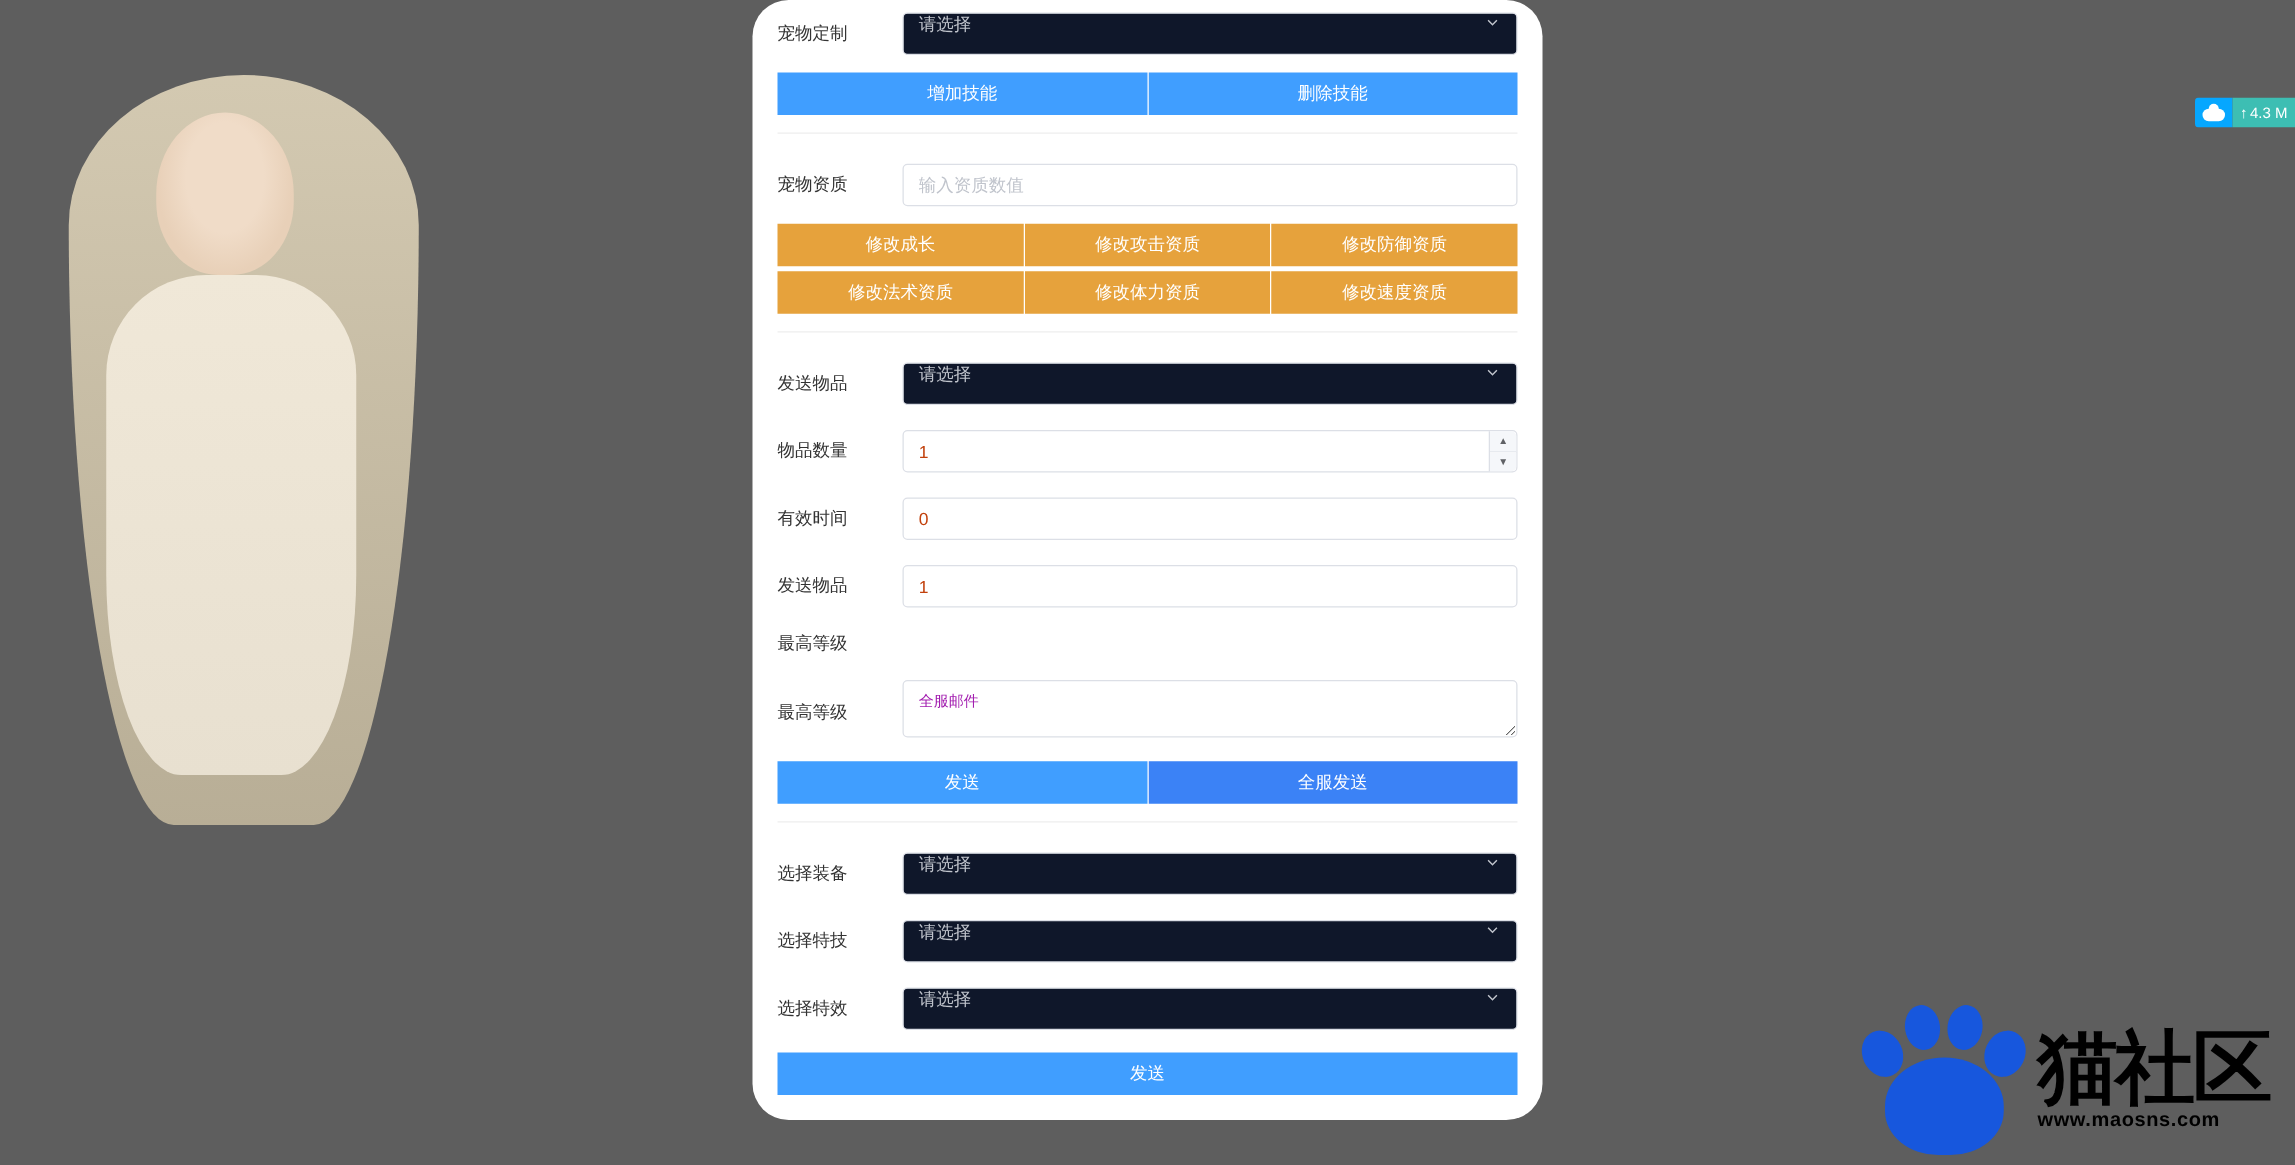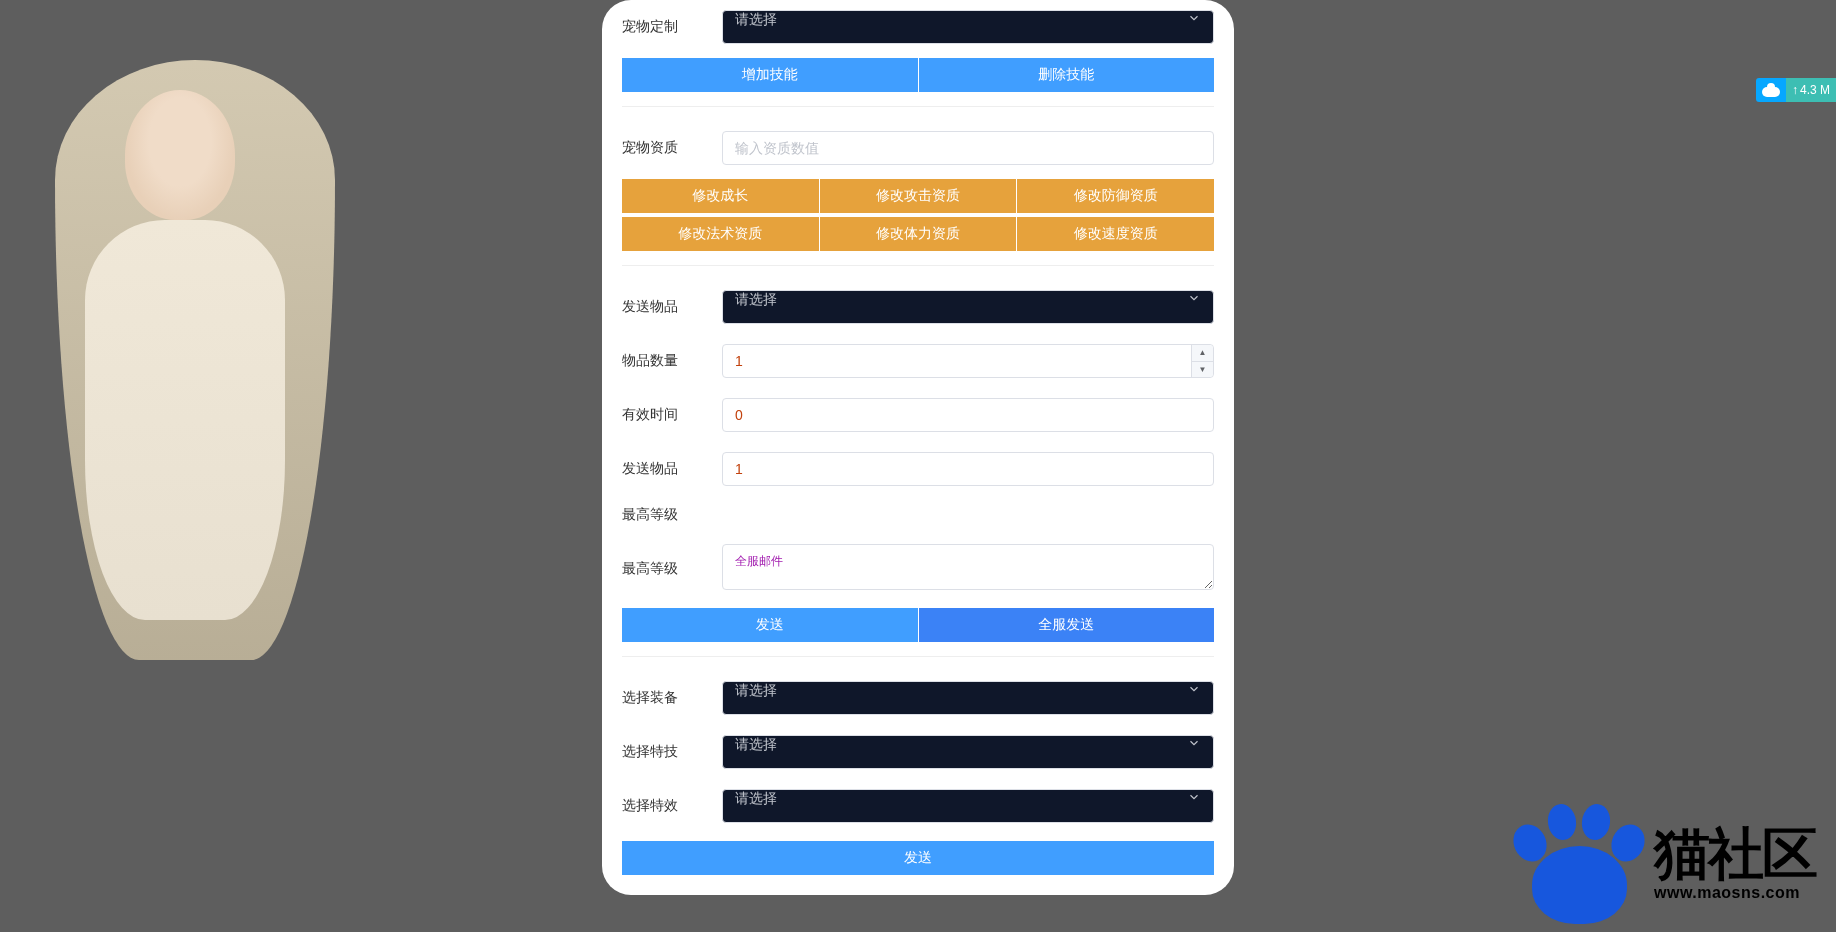--- a/index.html
+++ b/index.html
@@ -182,21 +182,21 @@
       height: 120px;
       position: relative;
     }
     .paw-main { position: absolute; bottom: 0; left: 18px; width: 95px; height: 78px; background: #1757dd; border-radius: 50% 50% 45% 45%; }
     .paw-toe { position: absolute; background: #1757dd; border-radius: 50%; }
     .paw-t1 { top: 20px; left: 0px; width: 32px; height: 38px; transform: rotate(-25deg); }
     .paw-t2 { top: 0px; left: 34px; width: 28px; height: 36px; transform: rotate(-8deg); }
     .paw-t3 { top: 0px; left: 68px; width: 28px; height: 36px; transform: rotate(8deg); }
     .paw-t4 { top: 20px; left: 98px; width: 32px; height: 38px; transform: rotate(25deg); }
     .wm-text { display: flex; flex-direction: column; }
-    .wm-title { font-size: 56px; font-weight: 900; color: #000; line-height: 1; letter-spacing: -2px; font-family: "SimHei","Microsoft YaHei",sans-serif; }
+    .wm-title { font-size: 64px; font-weight: 900; color: #000; line-height: 1; letter-spacing: -2px; font-family: "SimHei","Microsoft YaHei",sans-serif; }
     .wm-url { font-size: 16px; color: #000; font-weight: 700; letter-spacing: 0.5px; margin-top: 2px; }
     .top-widget {
       position: fixed;
       right: 0;
       top: 78px;
       display: flex;
       z-index: 20;
     }
     .widget-btn {
       height: 24px;

